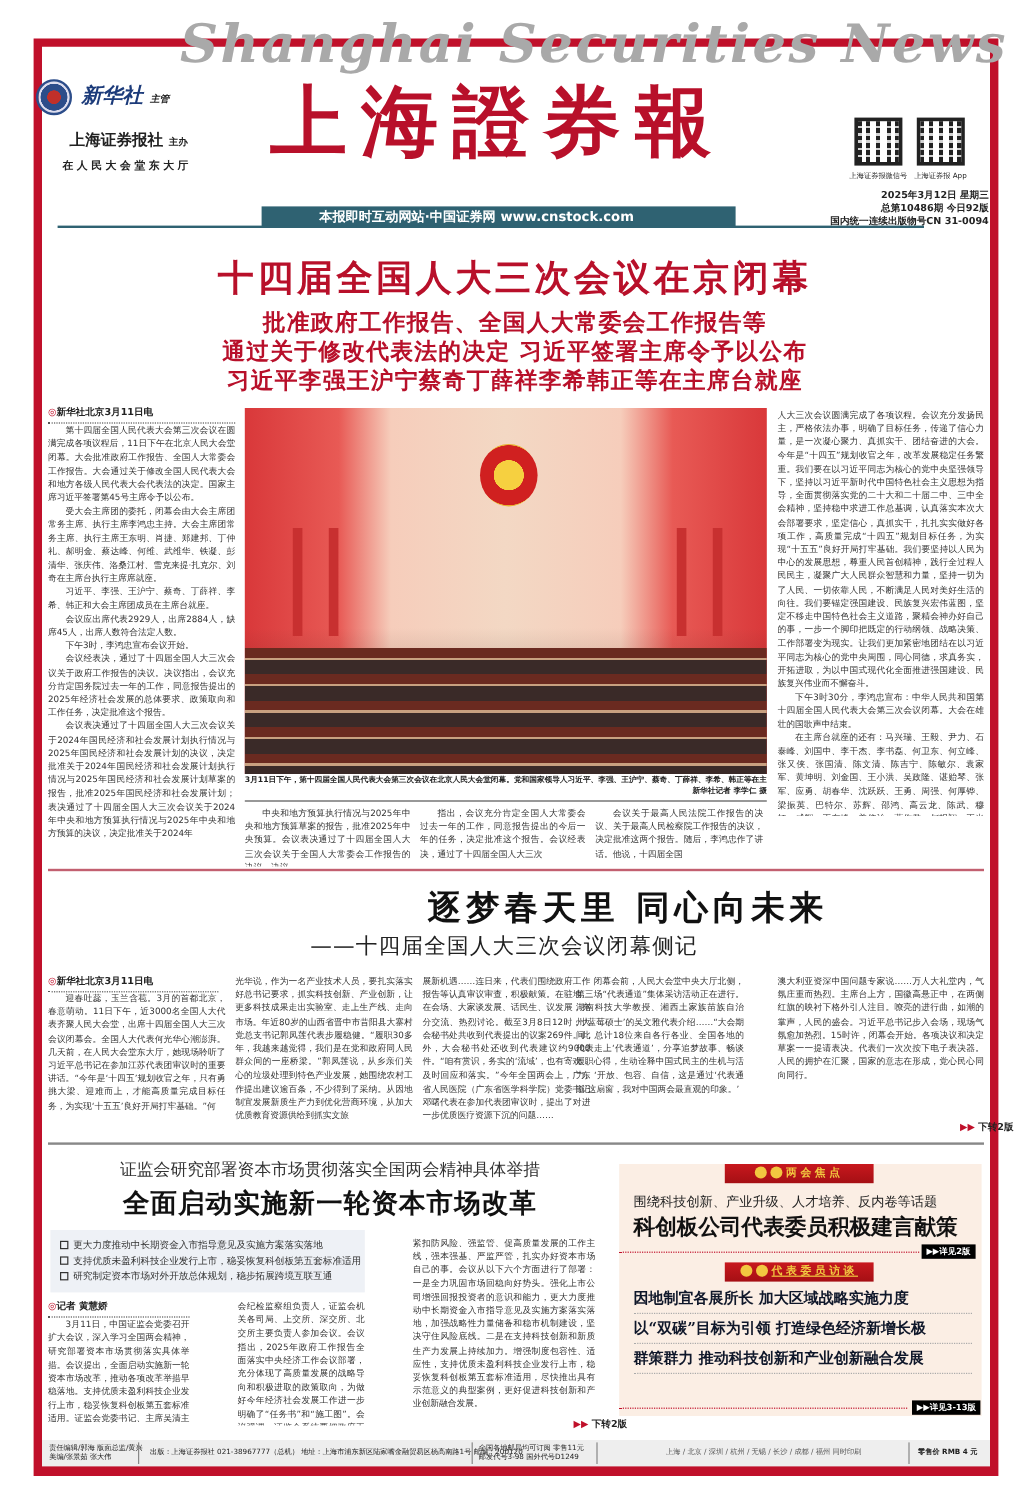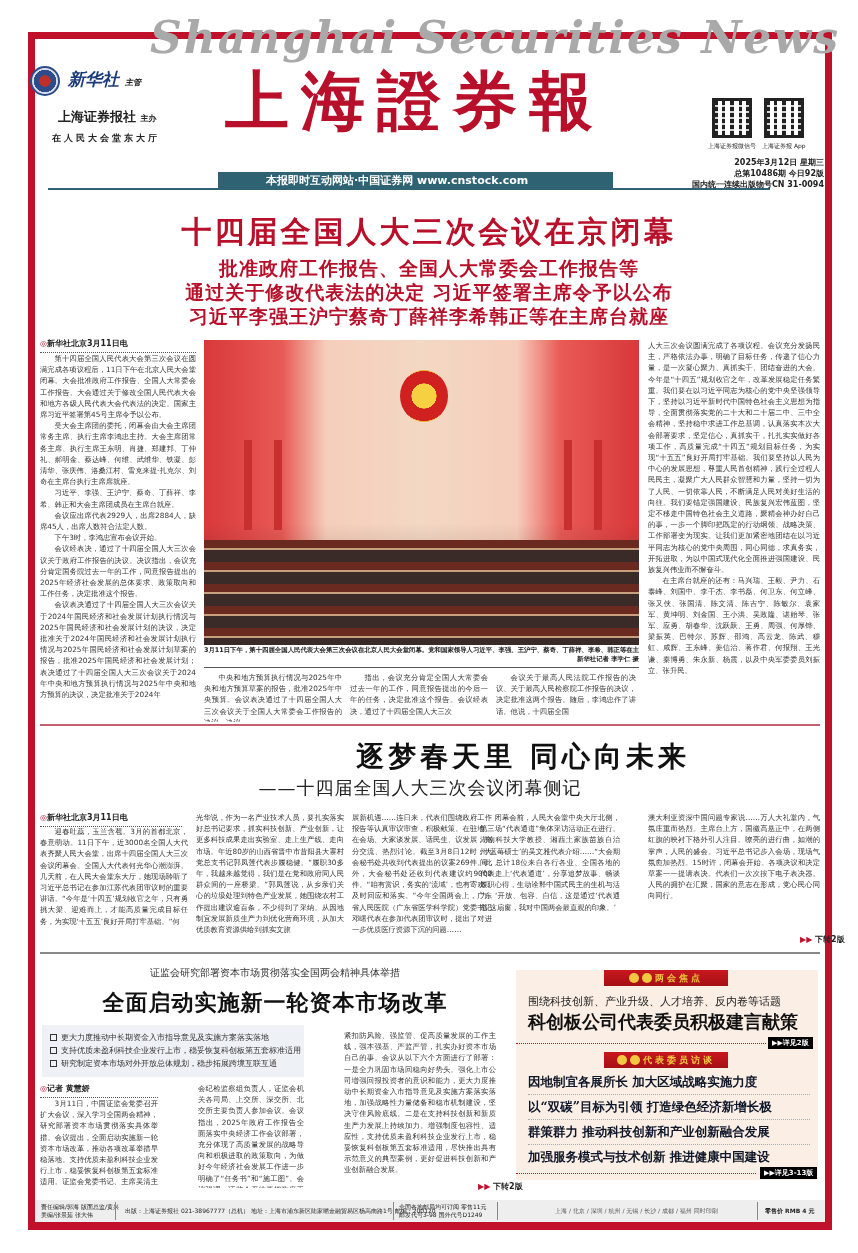--- a/index.html
+++ b/index.html
@@ -42,21 +42,21 @@
   .photo .flag { position: absolute; top: 100px; width: 8px; height: 90px; background: #c83030; }
   .caption { left: 204px; top: 646px; width: 435px; font-size: 6.4px; font-weight: bold; line-height: 9px; color: #222; white-space: nowrap; overflow: hidden; }
   .caption-credit { text-align: right; }
   .section-rule { height: 2px; background: #c26070; }
   
   .feature-title { left: 150px; top: 738px; width: 540px; text-align: right; font-size: 28px; font-weight: bold; color: #111; letter-spacing: 4px; white-space: nowrap; }
   .feature-sub { left: 150px; top: 776px; width: 540px; text-align: center; font-size: 18px; color: #222; letter-spacing: 1px; white-space: nowrap; }
   .more-link { font-size: 8px; font-weight: bold; color: #222; white-space: nowrap; padding-left: 22px; }
   .more-link .arr { color: #c0102a; }
   
-  .csrc-kicker { left: 30px; top: 966px; width: 490px; text-align: center; font-size: 10px; color: #333; white-space: nowrap; }
+  .csrc-kicker { left: 30px; top: 966px; width: 490px; text-align: center; font-size: 14px; color: #333; white-space: nowrap; }
   .csrc-title { left: 30px; top: 988px; width: 490px; text-align: center; font-size: 22px; font-weight: bold; color: #111; letter-spacing: 1px; white-space: nowrap; }
   .bullet-box { left: 42px; top: 1025px; width: 262px; height: 52px; background: #eef1f6; padding: 6px 8px; }
   .bullet-item { font-size: 8px; line-height: 13px; color: #333; white-space: nowrap; }
   .bullet-item .box { display: inline-block; width: 7px; height: 7px; border: 1px solid #333; margin-right: 4px; vertical-align: -1px; }
   
   .focus-box { left: 516px; top: 970px; width: 302px; height: 210px; background: #fbeee4; }
   .banner { height: 16px; background: linear-gradient(180deg, #c8181e, #a50f14); color: #f2c840; font-size: 9px; font-weight: bold; line-height: 16px; text-align: center; letter-spacing: 3px; }
   .banner .seal { display: inline-block; width: 10px; height: 10px; border-radius: 50%; background: #f2c840; margin-right: 3px; vertical-align: -2px; }
   .focus-kicker { font-size: 11px; color: #222; white-space: nowrap; }
   .focus-title { font-size: 18px; font-weight: bold; color: #111; white-space: nowrap; }
@@ -137,20 +137,21 @@
   </div>
 <div class="abs col-text" style="left:350px;top:672px;width:138px;height:50px;">
     <p>指出，会议充分肯定全国人大常委会过去一年的工作，同意报告提出的今后一年的任务，决定批准这个报告。会议经表决，通过了十四届全国人大三次</p>
   </div>
 <div class="abs col-text" style="left:496px;top:672px;width:140px;height:50px;">
     <p>会议关于最高人民法院工作报告的决议、关于最高人民检察院工作报告的决议，决定批准这两个报告。随后，李鸿忠作了讲话。他说，十四届全国</p>
   </div>
 
 <div class="abs col-text" style="left:648px;top:340px;width:172px;height:340px;">
   <p style="text-indent:0">人大三次会议圆满完成了各项议程。会议充分发扬民主，严格依法办事，明确了目标任务，传递了信心力量，是一次凝心聚力、真抓实干、团结奋进的大会。今年是“十四五”规划收官之年，改革发展稳定任务繁重。我们要在以习近平同志为核心的党中央坚强领导下，坚持以习近平新时代中国特色社会主义思想为指导，全面贯彻落实党的二十大和二十届二中、三中全会精神，坚持稳中求进工作总基调，认真落实本次大会部署要求，坚定信心，真抓实干，扎扎实实做好各项工作，高质量完成“十四五”规划目标任务，为实现“十五五”良好开局打牢基础。我们要坚持以人民为中心的发展思想，尊重人民首创精神，践行全过程人民民主，凝聚广大人民群众智慧和力量，坚持一切为了人民、一切依靠人民，不断满足人民对美好生活的向往。我们要锚定强国建设、民族复兴宏伟蓝图，坚定不移走中国特色社会主义道路，聚精会神办好自己的事，一步一个脚印把既定的行动纲领、战略决策、工作部署变为现实。让我们更加紧密地团结在以习近平同志为核心的党中央周围，同心同德，求真务实，开拓进取，为以中国式现代化全面推进强国建设、民族复兴伟业而不懈奋斗。</p>
+  <p>下午3时30分，李鸿忠宣布：中华人民共和国第十四届全国人民代表大会第三次会议闭幕。大会在雄壮的国歌声中结束。</p>
   <p>在主席台就座的还有：马兴瑞、王毅、尹力、石泰峰、刘国中、李干杰、李书磊、何卫东、何立峰、张又侠、张国清、陈文清、陈吉宁、陈敏尔、袁家军、黄坤明、刘金国、王小洪、吴政隆、谌贻琴、张军、应勇、胡春华、沈跃跃、王勇、周强、何厚铧、梁振英、巴特尔、苏辉、邵鸿、高云龙、陈武、穆虹、咸辉、王东峰、姜信治、蒋作君、何报翔、王光谦、秦博勇、朱永新、杨震，以及中央军委委员刘振立、张升民。</p>
 
 </div>
 
 <div class="abs section-rule" style="left:40px;top:724px;width:780px;"></div>
 
 <div class="abs feature-title">逐梦春天里  同心向未来</div>
 <div class="abs feature-sub">——十四届全国人大三次会议闭幕侧记</div>
 
 <div class="abs dateline" style="left:40px;top:812px;width:142px;">
@@ -205,28 +206,27 @@
 <div class="abs focus-box">
   <div class="abs banner" style="left:88px;top:0;width:124px;">
     <span class="seal"></span><span class="seal"></span><span>两会焦点</span>
   </div>
   <div class="abs focus-kicker" style="left:12px;top:24px;">围绕科技创新、产业升级、人才培养、反内卷等话题</div>
   <div class="abs focus-title" style="left:12px;top:40px;">科创板公司代表委员积极建言献策</div>
   <div class="abs dot-rule" style="left:0;top:73px;width:250px;"></div>
   <div class="abs red-tag" style="left:252px;top:67px;">
     <span>▶▶</span><span>详见2版</span>
   </div>
-  <div class="abs banner" style="left:88px;top:82px;width:124px;">
+  <div class="abs banner" style="left:88px;top:82px;width:124px;text-decoration:underline;">
     <span class="seal"></span><span class="seal"></span><span>代表委员访谈</span>
   </div>
   <div class="abs" style="left:12px;top:100px;width:282px;">
     <div class="interview-item">因地制宜各展所长  加大区域战略实施力度</div>
     <div class="interview-item">以“双碳”目标为引领  打造绿色经济新增长极</div>
     <div class="interview-item">群策群力  推动科技创新和产业创新融合发展</div>
-    <div class="interview-item" style="border-bottom:none;">加强服务模式与技术创新  推进健康中国建设</div>
   </div>
   <div class="abs dot-rule" style="left:0;top:203px;width:240px;"></div>
   <div class="abs red-tag" style="left:244px;top:197px;">
     <span>▶▶</span><span>详见3-13版</span>
   </div>
 </div>
 
 <div class="abs footer">
   <div class="cell" style="left:6px;">
     <div>责任编辑/郭海 版面总监/黄兴</div>

